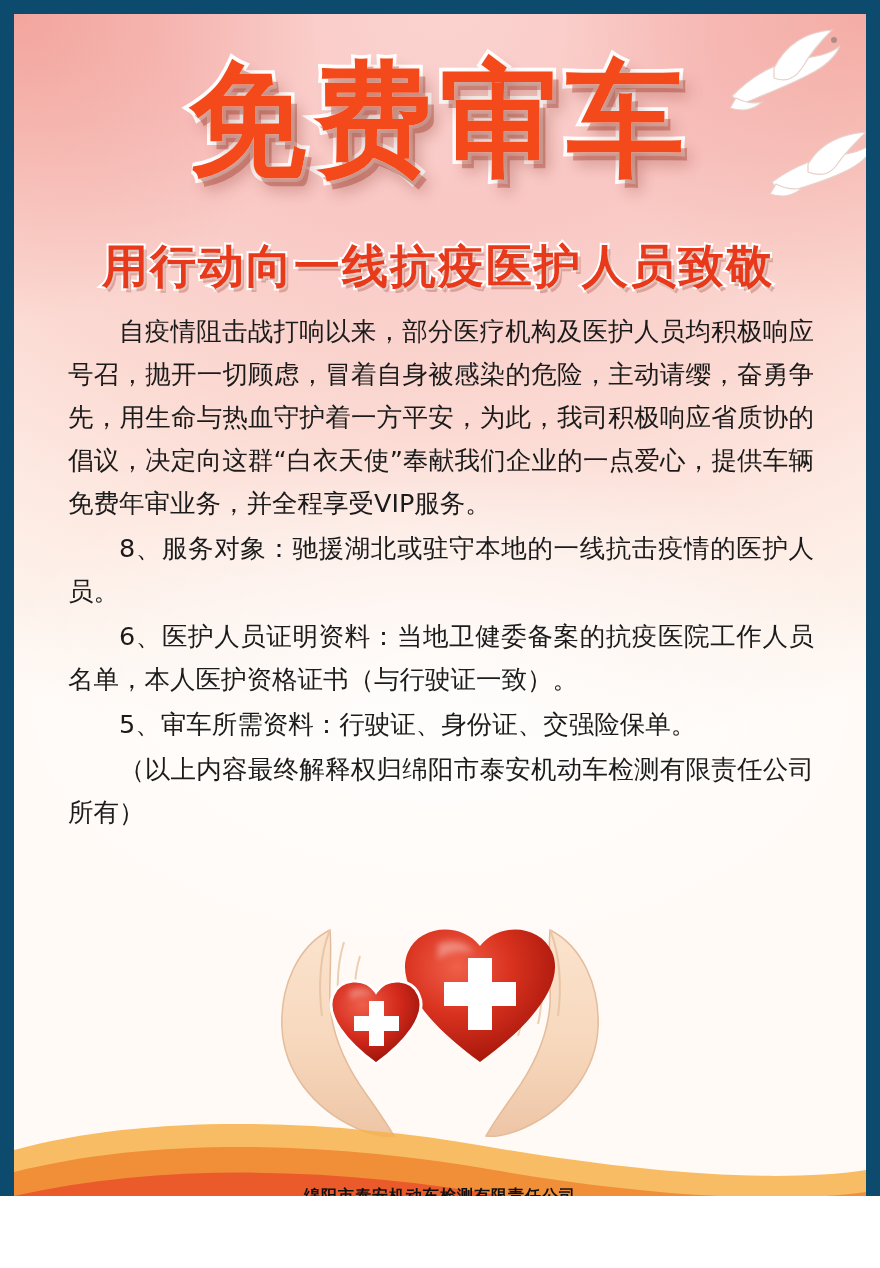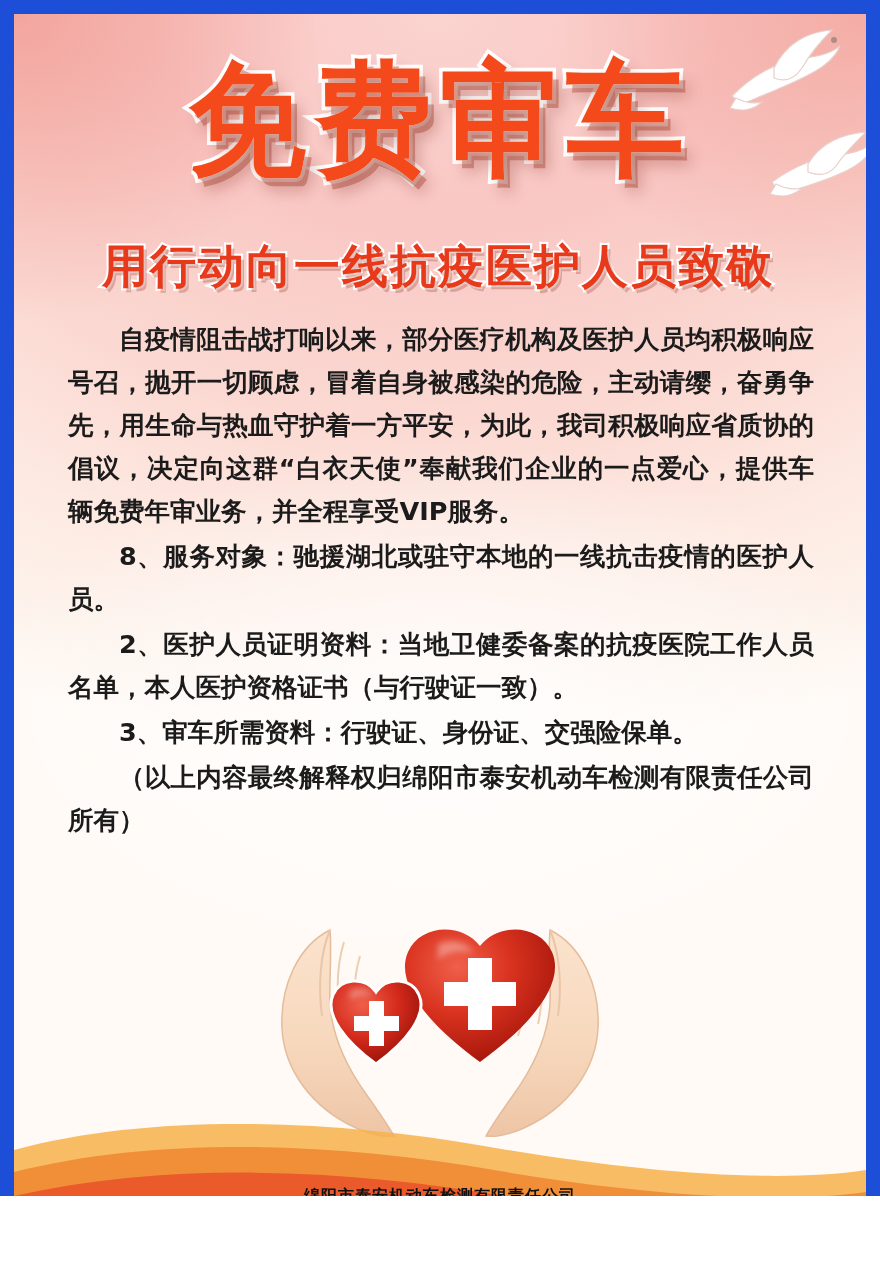--- a/index.html
+++ b/index.html
@@ -8,21 +8,21 @@
     background: #ffffff;
   }
   body {
     font-family: "DejaVu Sans", "Liberation Sans", sans-serif;
   }
   .poster {
     position: relative;
     width: 880px;
     height: 1196px;
     overflow: hidden;
-    background: #1d4ed8;
+    background: #0c4a6e;
   }
   
   .frame {
     position: absolute;
     left: 14px;
     top: 14px;
     width: 852px;
     height: 1240px;
     overflow: hidden;
     background:
@@ -91,24 +91,23 @@
 
   
   .body-text {
     position: absolute;
     left: 54px;
     top: 296px;
     width: 746px;
     color: #1b1b1b;
     font-size: 25.5px;
     line-height: 43px;
-    font-weight: 700;
+    font-weight: 400;
     text-align: justify;
     text-justify: inter-ideograph;
-    margin-top: 8px;
   }
   .body-text p {
     margin: 0 0 2px 0;
   }
   .indent2 { text-indent: 2em; }
 
   
   .art {
     position: absolute;
     left: 50%;
@@ -171,22 +170,22 @@
       <div class="headline">免费审车</div>
     </div>
 
     <div class="subhead-wrap">
       <div class="subhead">用行动向一线抗疫医护人员致敬</div>
     </div>
 
     <div class="body-text">
       <p class="indent2">自疫情阻击战打响以来，部分医疗机构及医护人员均积极响应号召，抛开一切顾虑，冒着自身被感染的危险，主动请缨，奋勇争先，用生命与热血守护着一方平安，为此，我司积极响应省质协的倡议，决定向这群“白衣天使”奉献我们企业的一点爱心，提供车辆免费年审业务，并全程享受VIP服务。</p>
       <p class="indent2">8、服务对象：驰援湖北或驻守本地的一线抗击疫情的医护人员。</p>
-      <p class="indent2">2、医护人员证明资料：当地卫健委备案的抗疫医院工作人员名单，本人医护资格证书（与行驶证一致）。</p>
-      <p class="indent2">3、审车所需资料：行驶证、身份证、交强险保单。</p>
+      <p class="indent2">6、医护人员证明资料：当地卫健委备案的抗疫医院工作人员名单，本人医护资格证书（与行驶证一致）。</p>
+      <p class="indent2">5、审车所需资料：行驶证、身份证、交强险保单。</p>
       <p class="indent2">（以上内容最终解释权归绵阳市泰安机动车检测有限责任公司所有）</p>
     </div>
 
     <div class="art">
       <svg width="520" height="260" viewBox="0 0 520 260" aria-hidden="true">
         <defs>
           <linearGradient id="skin" x1="0" y1="0" x2="0" y2="1">
             <stop offset="0%" stop-color="#fbe3cd"></stop>
             <stop offset="55%" stop-color="#f7d8bd"></stop>
             <stop offset="100%" stop-color="#eec5a6"></stop>

